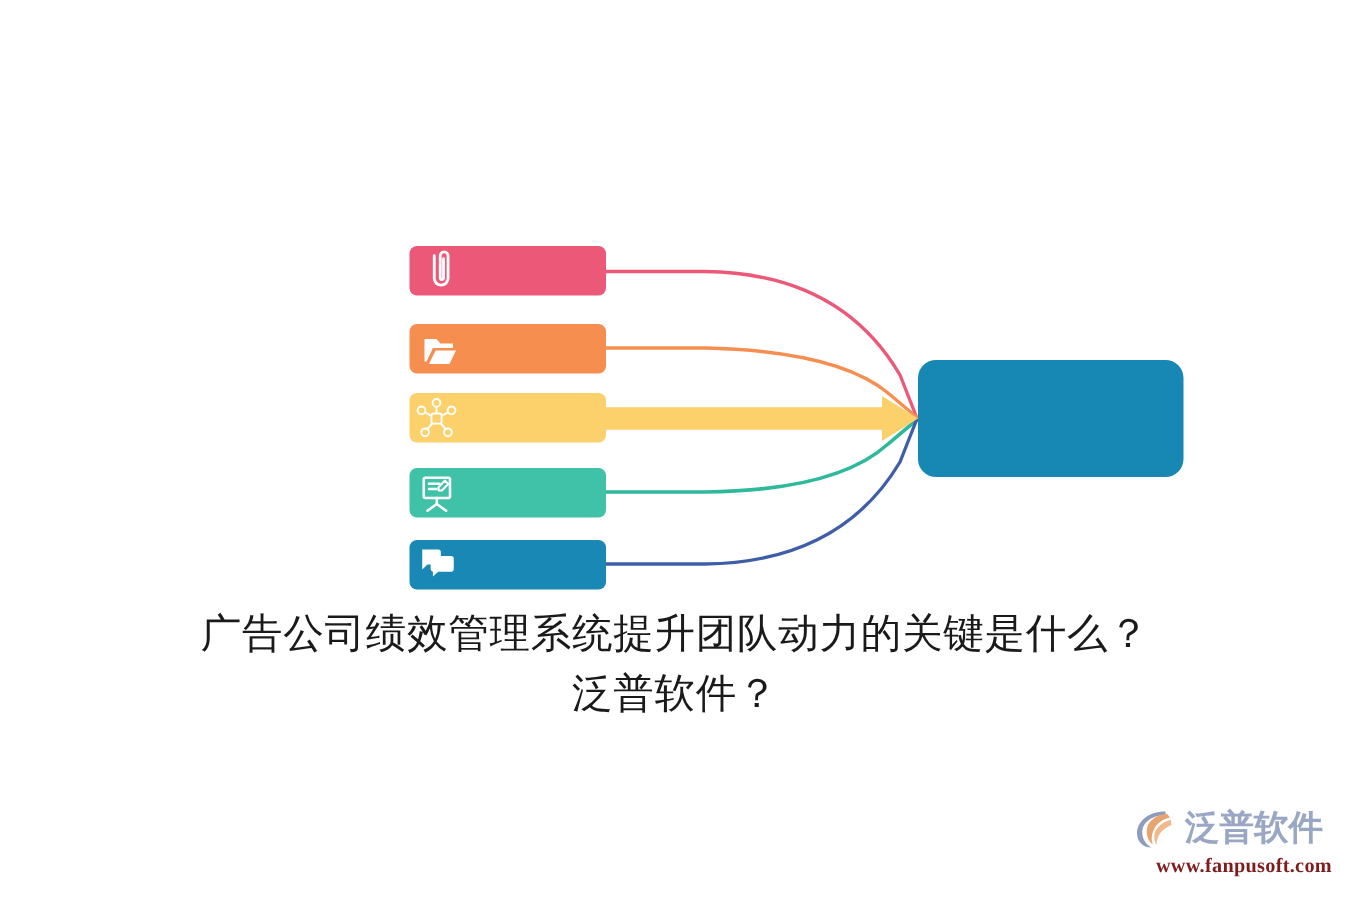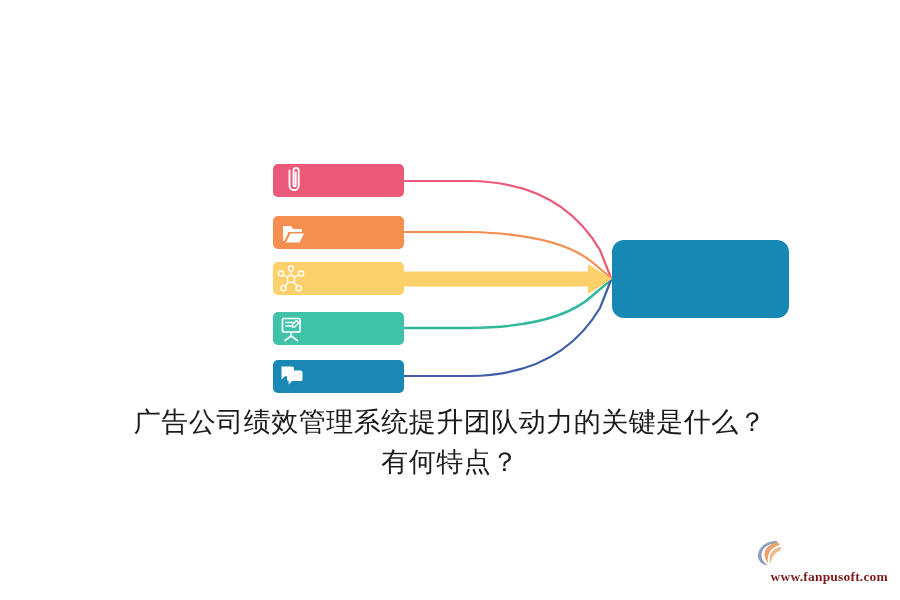--- a/index.html
+++ b/index.html
@@ -195,38 +195,39 @@
       <text class="bar-label" x="316" y="382" fill="#ffffff" font-size="12"></text>
     </g>
 
     <g>
       <rect x="612" y="240" width="177" height="78" rx="12" ry="12" fill="#1688b3"></rect>
       <text class="bar-label" x="700" y="284" fill="#ffffff" font-size="13" text-anchor="middle"></text>
     </g>
   </svg>
 
   <div class="caption">广告公司绩效管理系统提升团队动力的关键是什么？
-有何特点？</div>
+泛普软件？</div>
 
   <div class="watermark">
     <div class="wm-row">
       <svg class="wm-mark" viewBox="0 0 30 30">
         <path d="M 21 4
                  C 9 4 2 11 2 18.5
                  C 2 24 6 28 11.5 28
                  C 7.5 25.5 5.5 22 5.5 18
                  C 5.5 11.5 11.5 6.5 21 6.5 Z" fill="#8e9cbd"></path>
         <path d="M 22 5.5
                  C 13 6.5 8.5 11.5 8.5 17.5
                  C 8.5 21 10 24 12.5 26
                  C 11.5 23 11.5 19.5 13 16.5
                  C 15 12 19 9 24 8 Z" fill="#e8a36f"></path>
         <path d="M 24.5 9.5
                  C 19 11 15.5 14 14 18
                  C 13 21 13.5 24 15 26.5
                  C 15 22 17 18 20.5 15.5
                  C 22 14.5 23.5 13.5 25 13 Z" fill="#f0b98c"></path>
       </svg>
+      <div class="wm-name">泛普软件</div>
     </div>
     <div class="wm-url">www.fanpusoft.com</div>
   </div>
 
 </div>
 
 </body></html>

